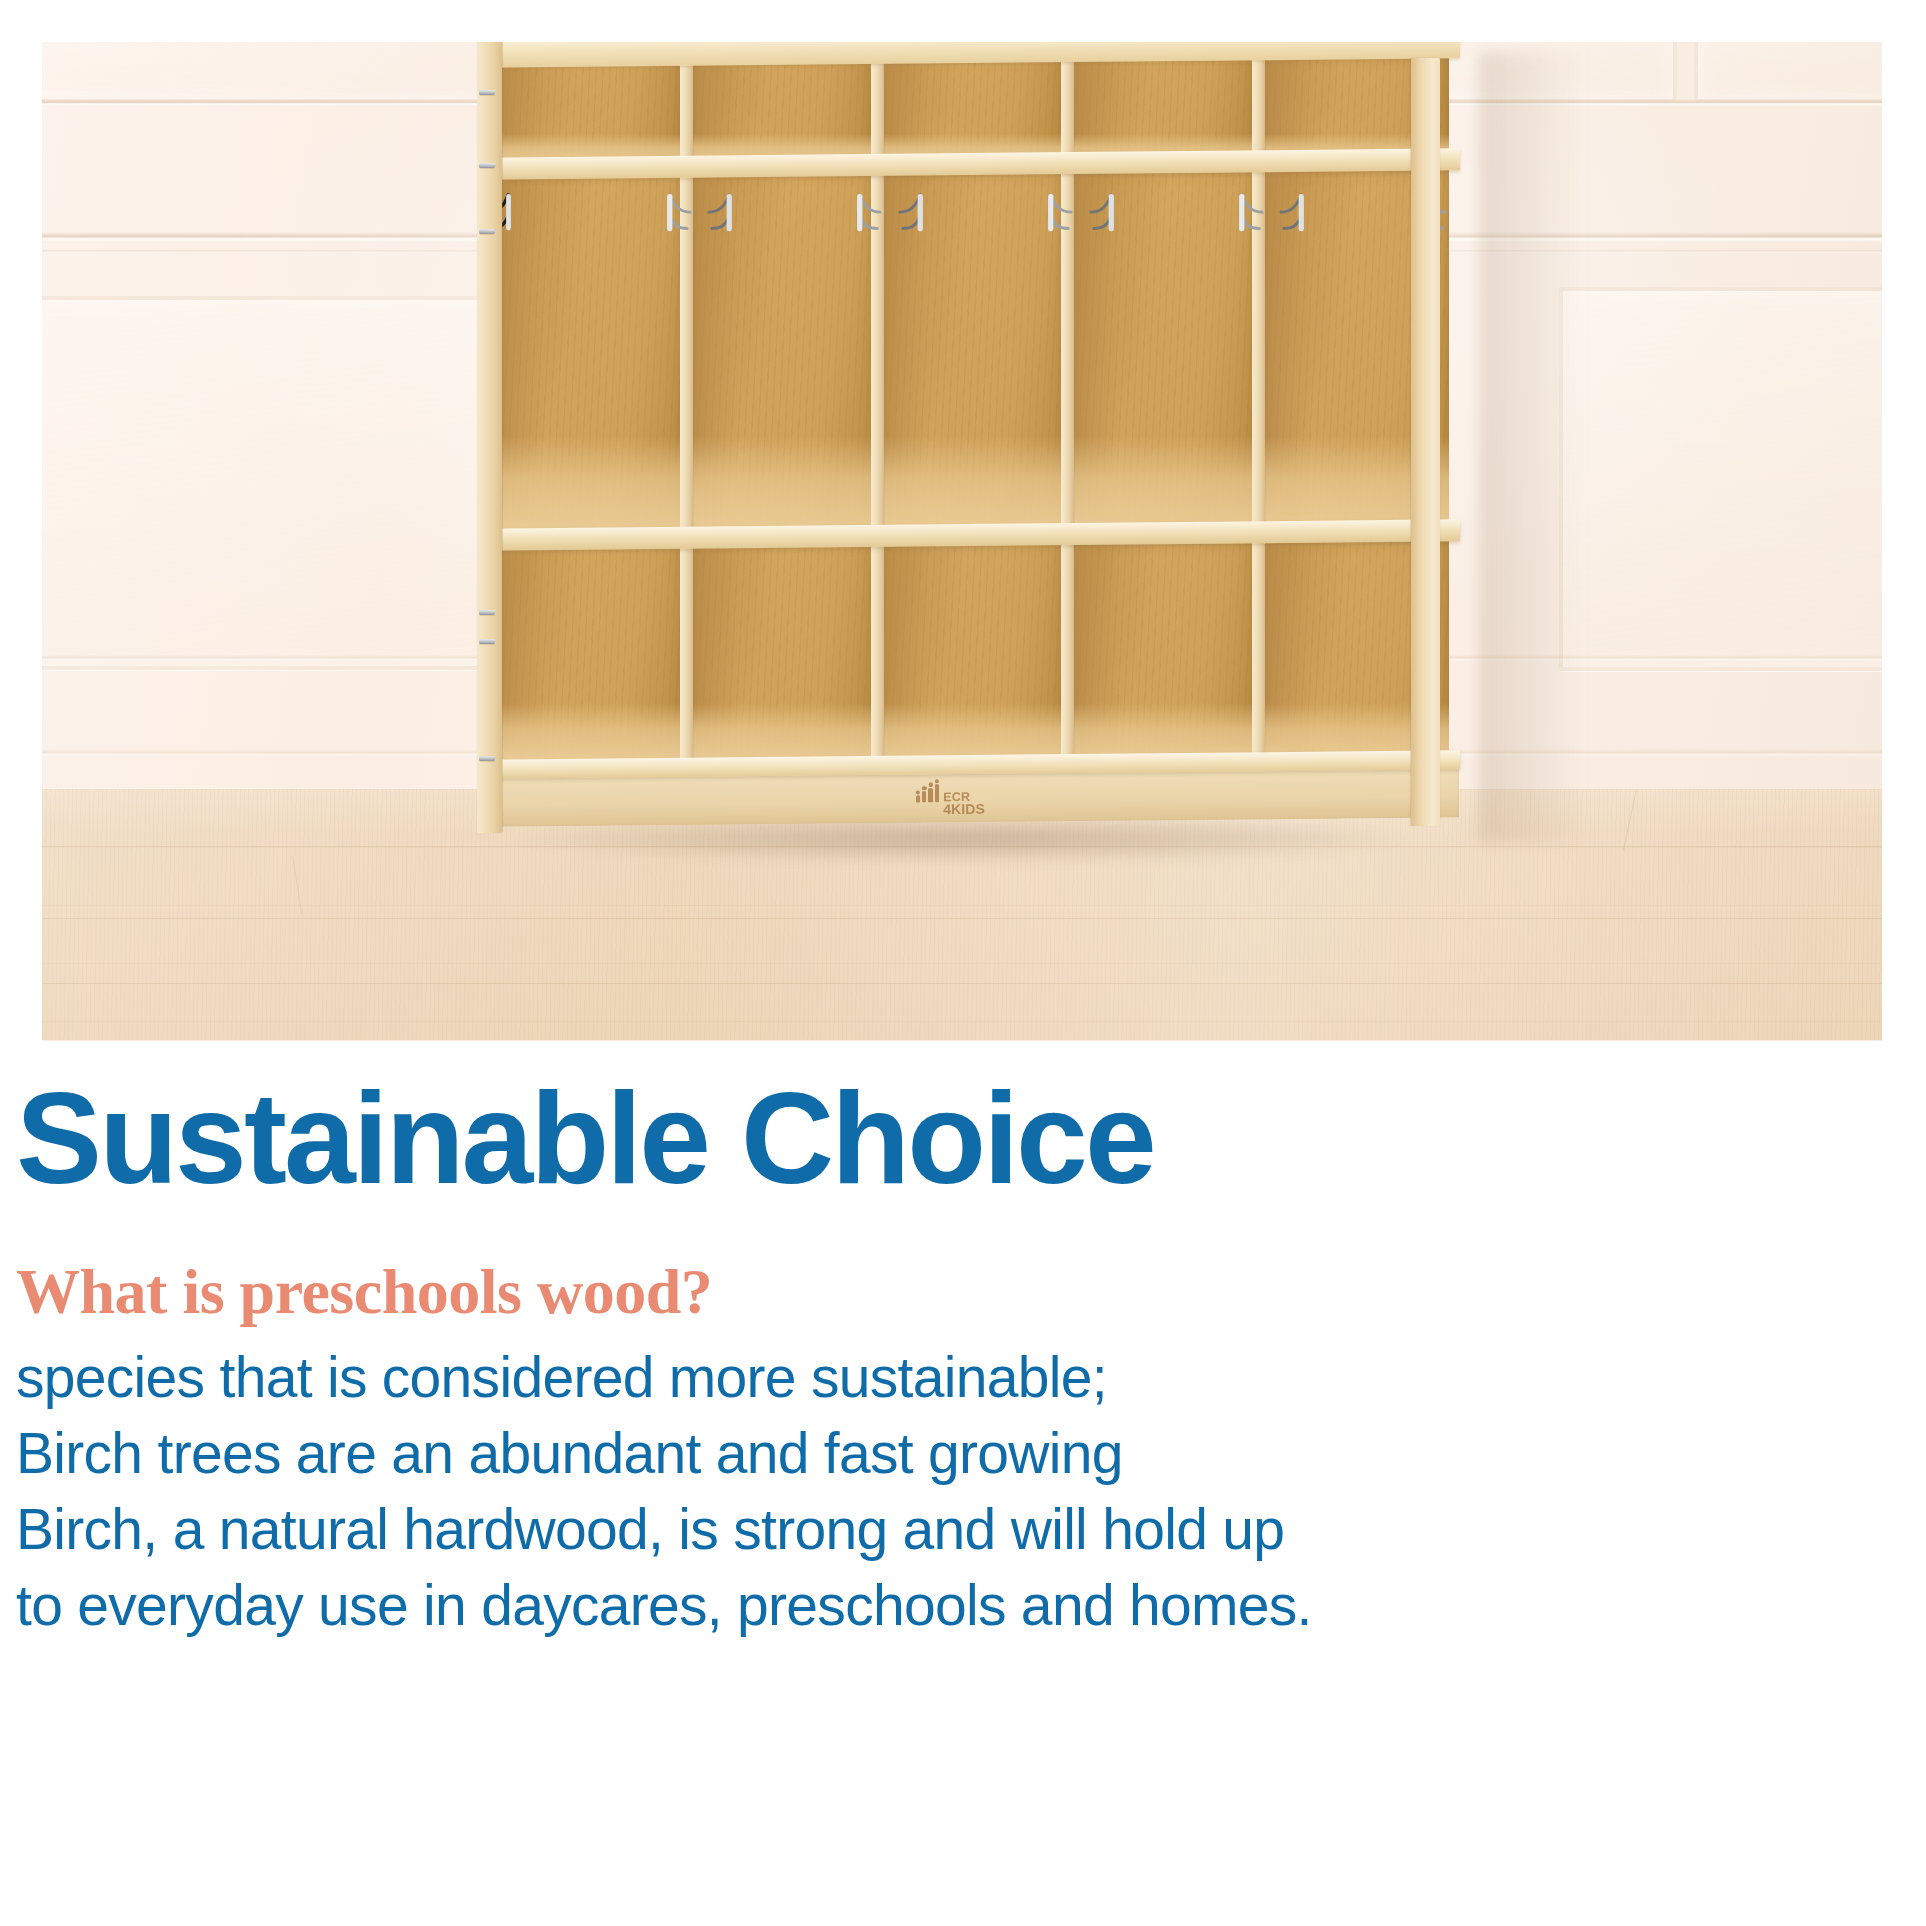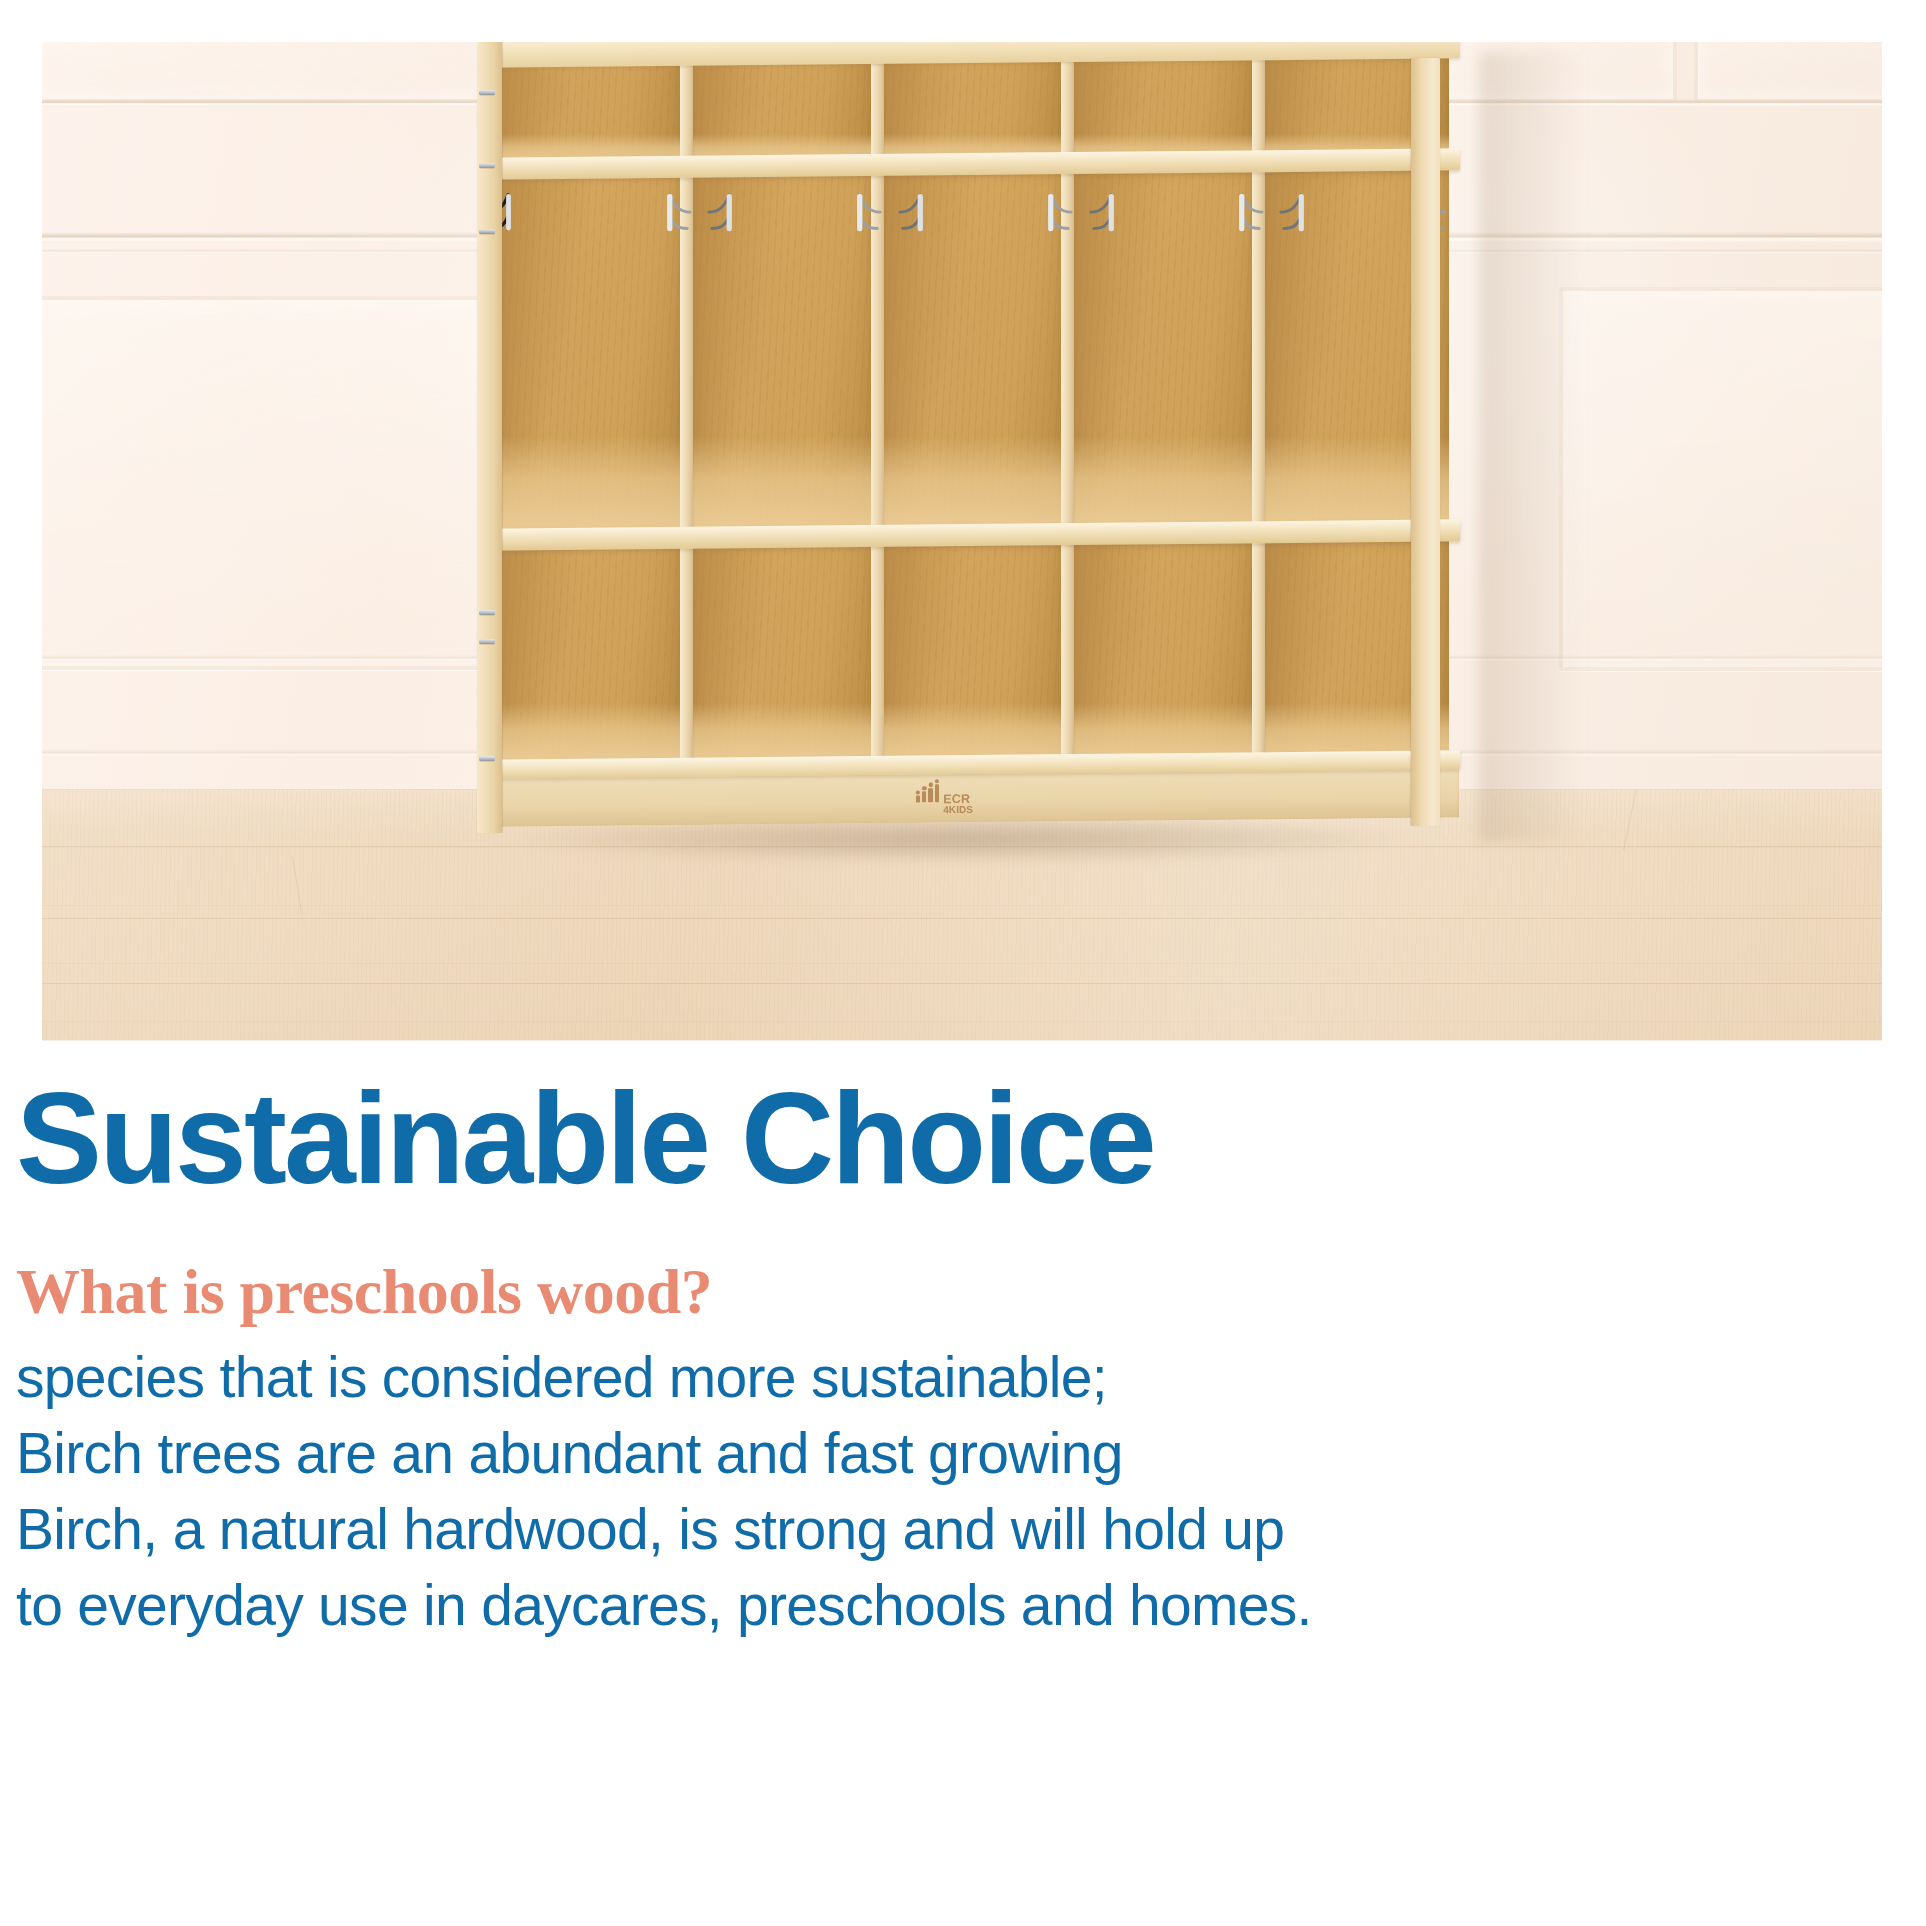--- a/index.html
+++ b/index.html
@@ -270,21 +270,21 @@
     top: -5.3px; width: 4.3px; height: 4.3px; border-radius: 50%;
     background: #a4703a;
   }
   .logo-text { display: flex; flex-direction: column; line-height: 0.92; }
   .logo-ecr {
     font-family: "Liberation Sans", sans-serif;
     font-weight: 700; font-size: 12.5px; letter-spacing: 0.2px; color: #a4703a; margin-top: 24px;
   }
   .logo-4kids {
     font-family: "Liberation Sans", sans-serif;
-    font-weight: 700; font-size: 10px; letter-spacing: 0.1px; color: #a4703a;
+    font-weight: 700; font-size: 14px; letter-spacing: 0.1px; color: #a4703a;
   }
 
   
   .textblock {
     position: absolute;
     left: 16px;
     top: 1074px;
     width: 1926px;
     text-align: left;
   }

